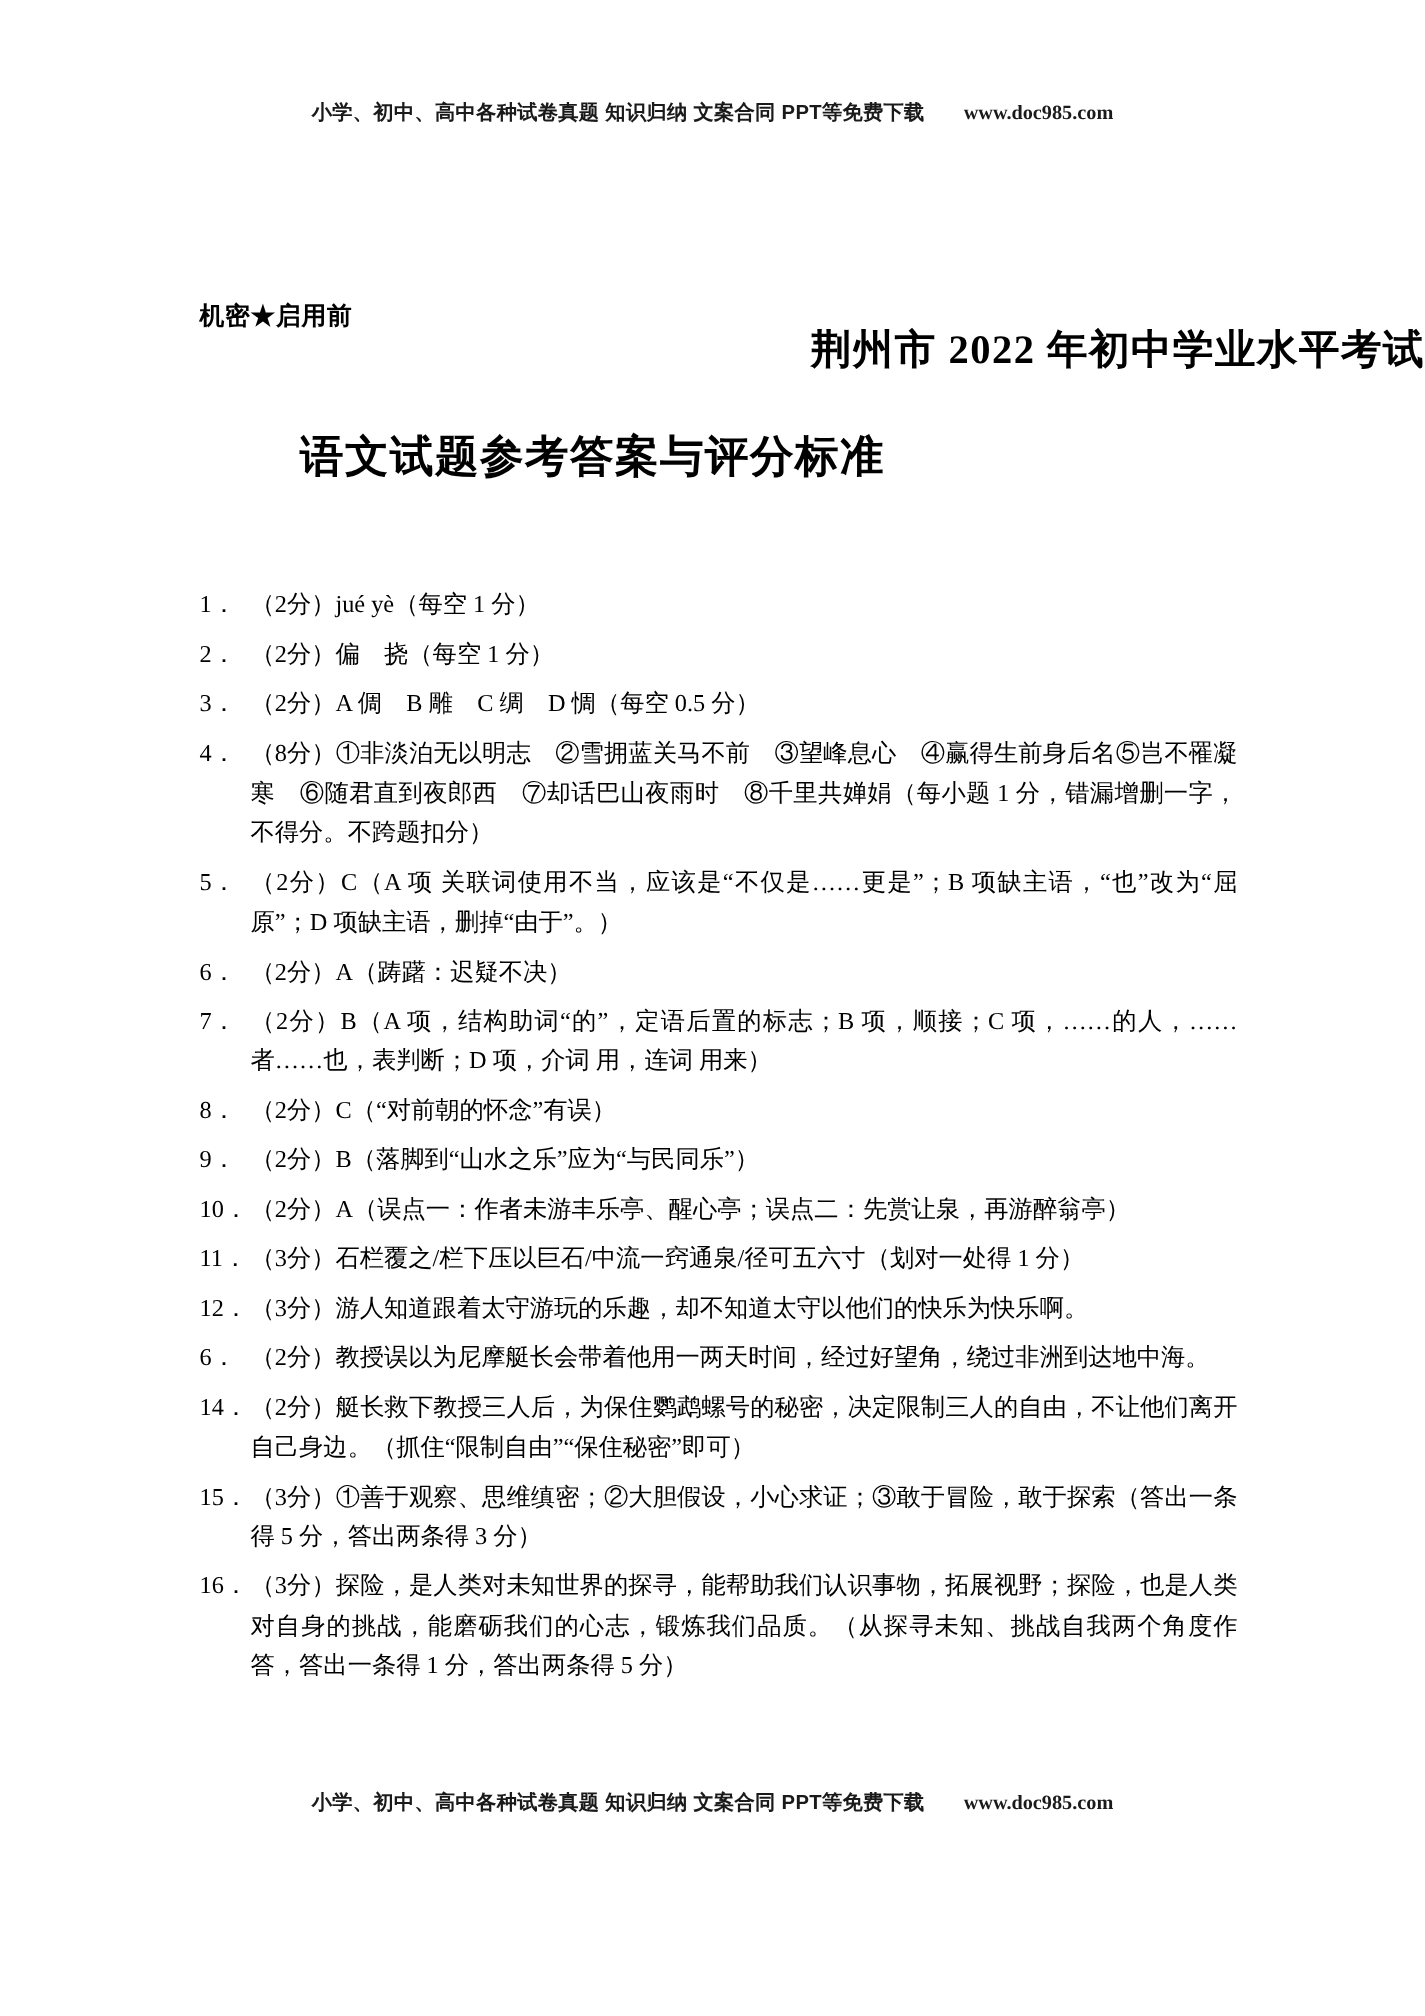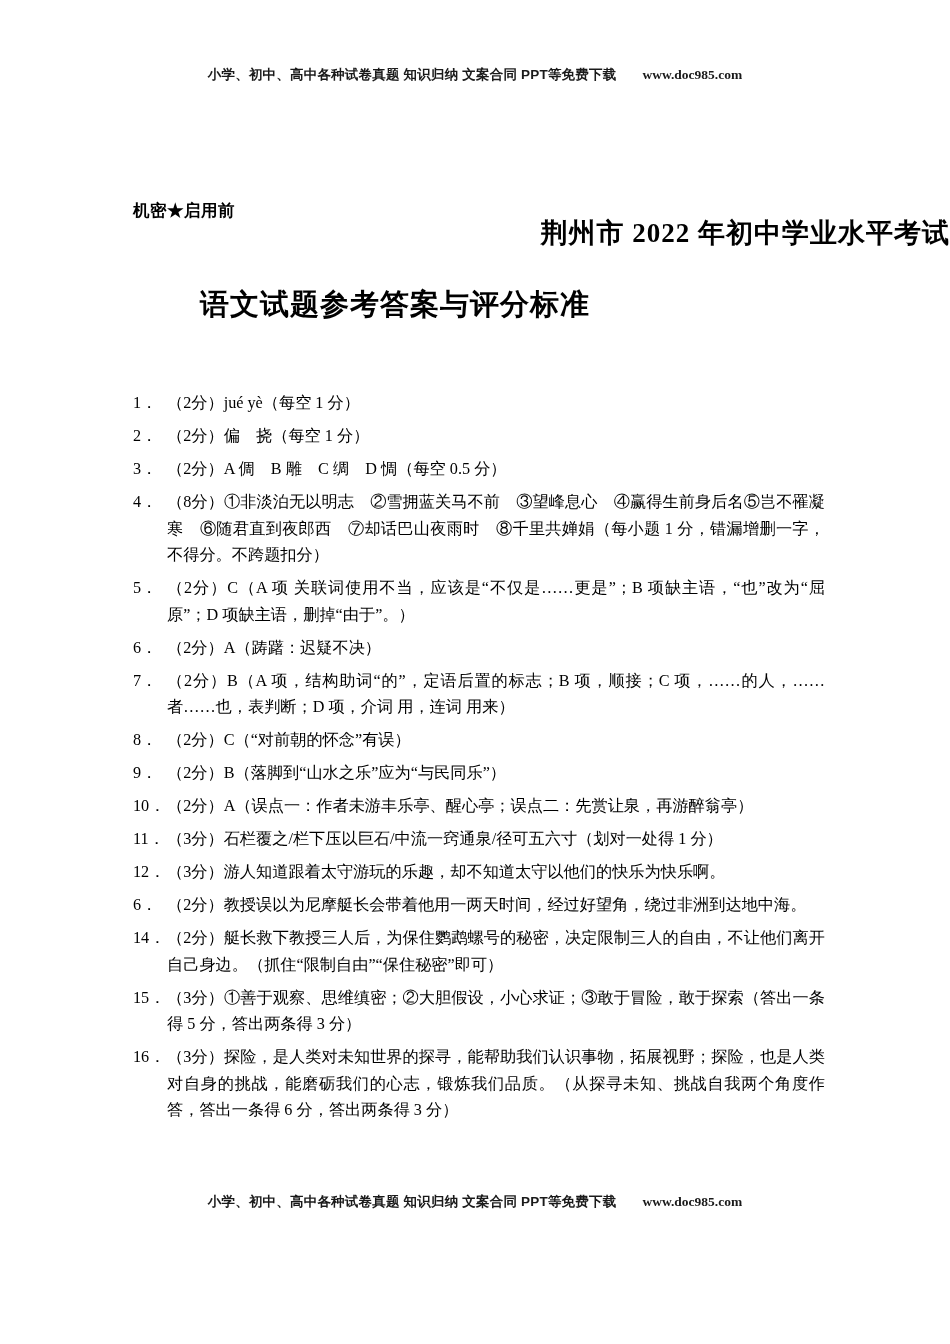--- a/index.html
+++ b/index.html
@@ -201,21 +201,21 @@
       <span class="body">（2分）艇长救下教授三人后，为保住鹦鹉螺号的秘密，决定限制三人的自由，不让他们离开自己身边。（抓住“限制自由”“保住秘密”即可）</span>
     </div>
 
     <div class="item">
       <span class="num wide">15．</span>
       <span class="body">（3分）①善于观察、思维缜密；②大胆假设，小心求证；③敢于冒险，敢于探索（答出一条得 5 分，答出两条得 3 分）</span>
     </div>
 
     <div class="item">
       <span class="num wide">16．</span>
-      <span class="body">（3分）探险，是人类对未知世界的探寻，能帮助我们认识事物，拓展视野；探险，也是人类对自身的挑战，能磨砺我们的心志，锻炼我们品质。（从探寻未知、挑战自我两个角度作答，答出一条得 6 分，答出两条得 3 分）</span>
+      <span class="body">（3分）探险，是人类对未知世界的探寻，能帮助我们认识事物，拓展视野；探险，也是人类对自身的挑战，能磨砺我们的心志，锻炼我们品质。（从探寻未知、挑战自我两个角度作答，答出一条得 1 分，答出两条得 5 分）</span>
     </div>
 
 
   </div>
 
   <div class="watermark-bottom">
     <span>小学、初中、高中各种试卷真题  知识归纳  文案合同  PPT等免费下载</span><span class="url">www.doc985.com</span>
   </div>
 
 </div>

